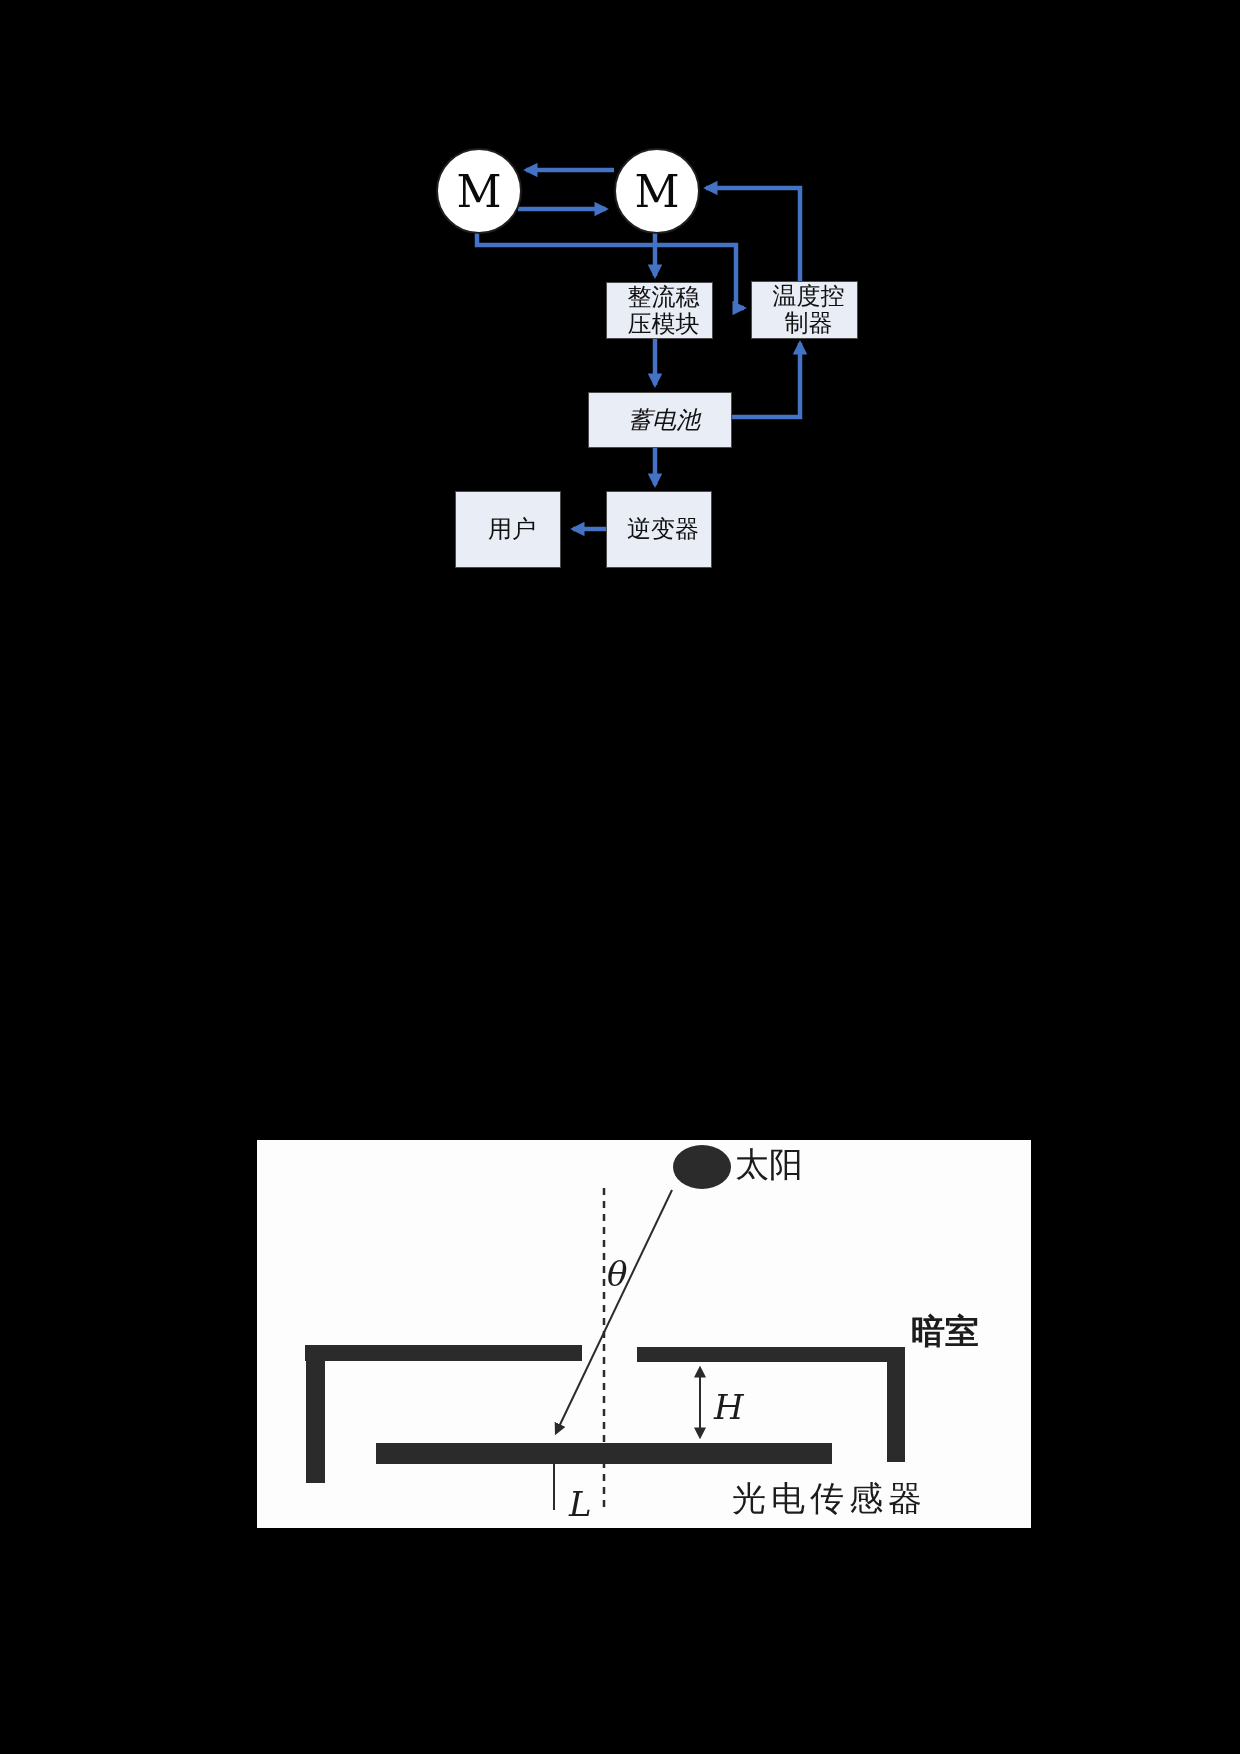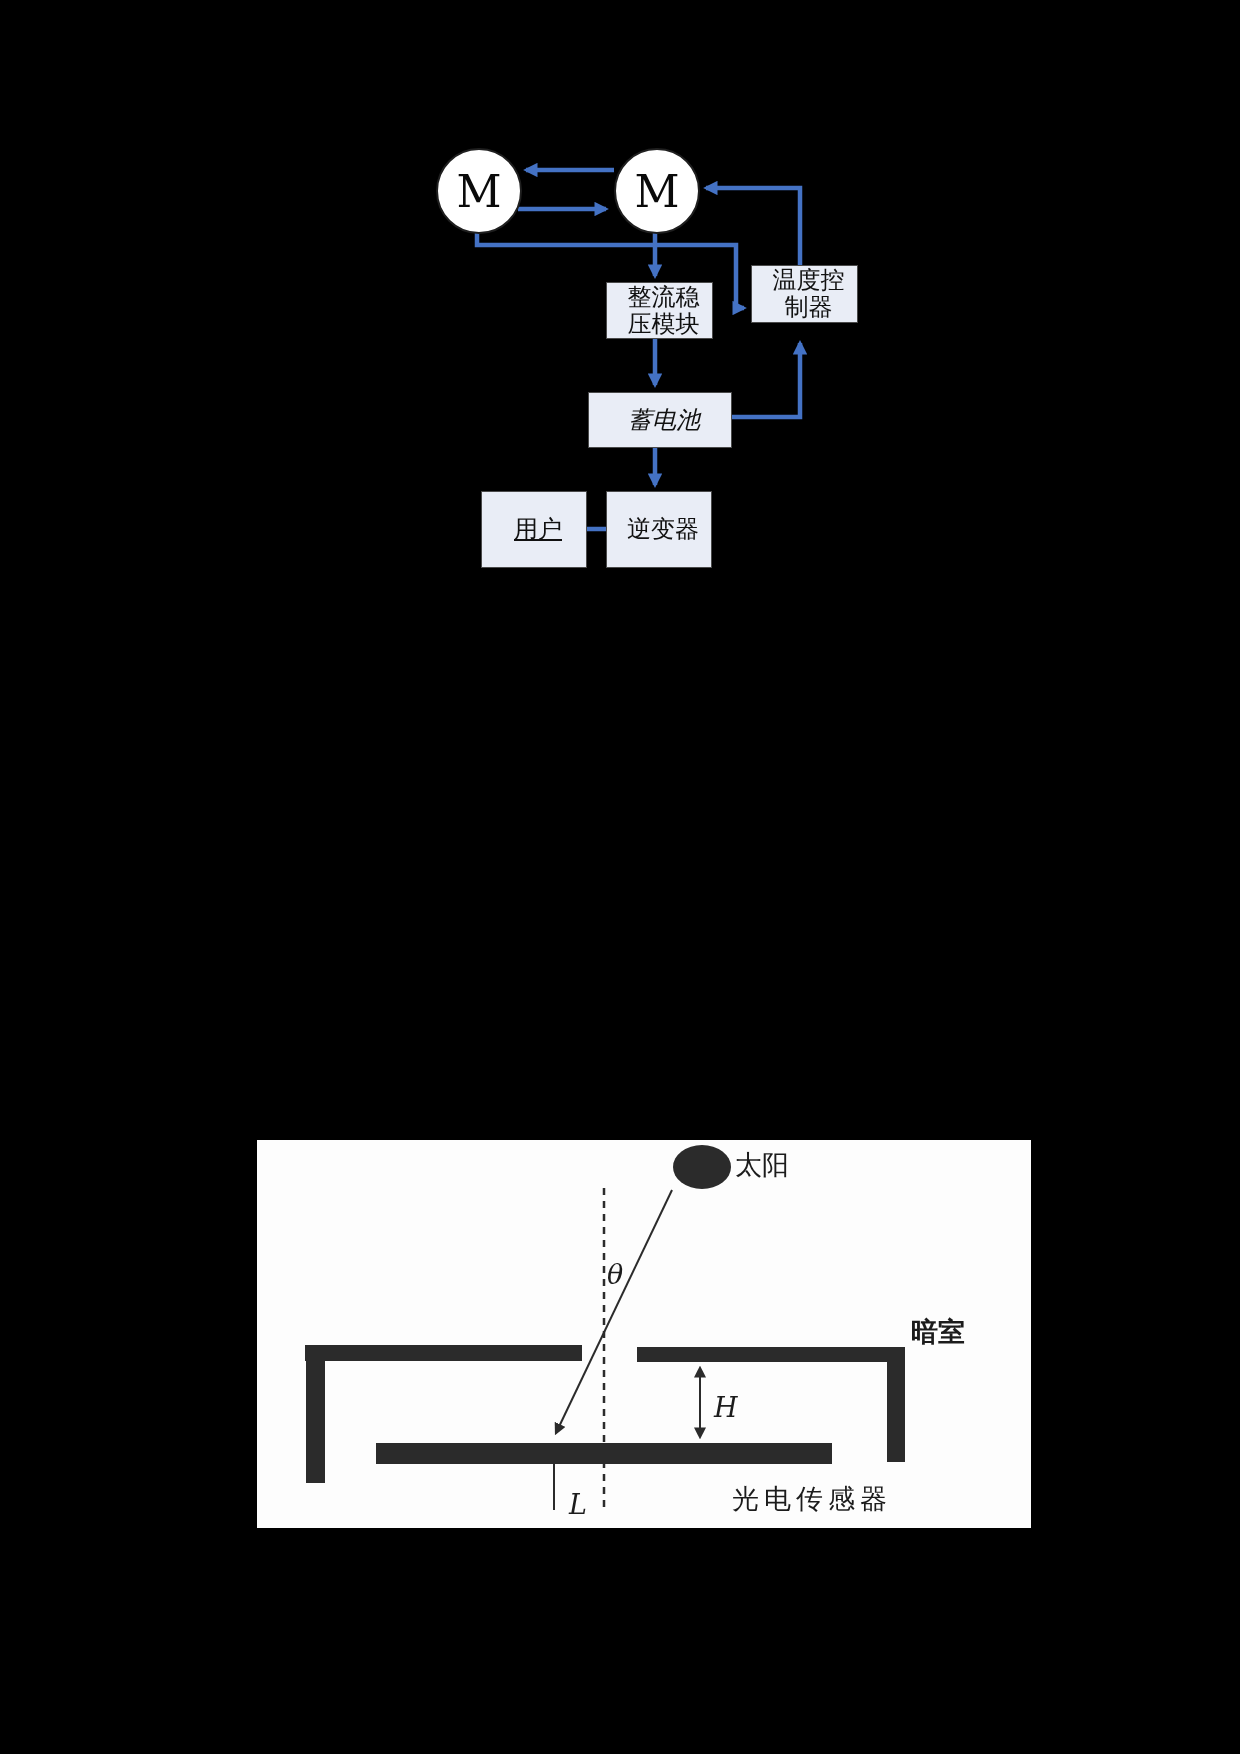--- a/index.html
+++ b/index.html
@@ -9,21 +9,21 @@
   .flow-line{stroke:var(--arrow);stroke-width:4.5;fill:none;}
   .mb{fill:var(--arrow);}
   .mk{fill:var(--ink);}
   .fbox{position:absolute;background:var(--box-fill);border:1px solid var(--box-border);
         color:#111;display:flex;flex-direction:column;align-items:center;justify-content:center;
         font-size:24px;line-height:27px;text-align:center;padding-left:8px;}
   .mcircle{position:absolute;width:82px;height:82px;border-radius:50%;background:var(--node-fill);
         border:2px solid #1f1f1f;display:flex;align-items:center;justify-content:center;
         font-size:44px;color:#0a0a0a;font-family:"DejaVu Serif",serif;}
   #panel{position:absolute;left:257px;top:1140px;width:774px;height:388px;background:var(--panel);}
-  .plabel{position:absolute;color:#1c1c1c;font-size:27px;line-height:29px;white-space:nowrap;}
+  .plabel{position:absolute;color:#1c1c1c;font-size:34px;line-height:29px;white-space:nowrap;}
   .italic{font-style:italic;font-family:"DejaVu Serif",serif;}
   .ink-line{stroke:var(--ink);fill:none;}
 </style>
 </head>
 <body>
 
 <div id="stage">
 
   <svg width="1240" height="620" viewBox="0 0 1240 620">
     <defs>
@@ -46,31 +46,31 @@
     <span>M</span>
   </div>
   <div class="mcircle" style="left:614px;top:148px;">
     <span>M</span>
   </div>
 
   <div class="fbox" style="left:606px;top:282px;width:97px;height:55px;">
     <span>整流稳</span>
     <span>压模块</span>
   </div>
-  <div class="fbox" style="left:751px;top:265px;width:97px;height:56px;">
+  <div class="fbox" style="left:751px;top:281px;width:97px;height:56px;">
     <span>温度控</span>
     <span>制器</span>
   </div>
   <div class="fbox" style="left:588px;top:392px;width:134px;height:54px;font-style:italic;">
     <span>蓄电池</span>
   </div>
   <div class="fbox" style="left:606px;top:491px;width:96px;height:75px;">
     <span>逆变器</span>
   </div>
-  <div class="fbox" style="left:481px;top:491px;width:96px;height:75px;text-decoration:underline;">
+  <div class="fbox" style="left:455px;top:491px;width:96px;height:75px;">
     <span>用户</span>
   </div>
 
   <div id="panel">
     <svg width="774" height="388" viewBox="0 0 774 388">
       <defs>
         <marker id="ak" viewBox="0 0 10 10" refX="8" refY="5" markerWidth="6" markerHeight="6" orient="auto-start-reverse">
           <path class="mk" d="M0,0 L10,5 L0,10 z"></path>
         </marker>
       </defs>

